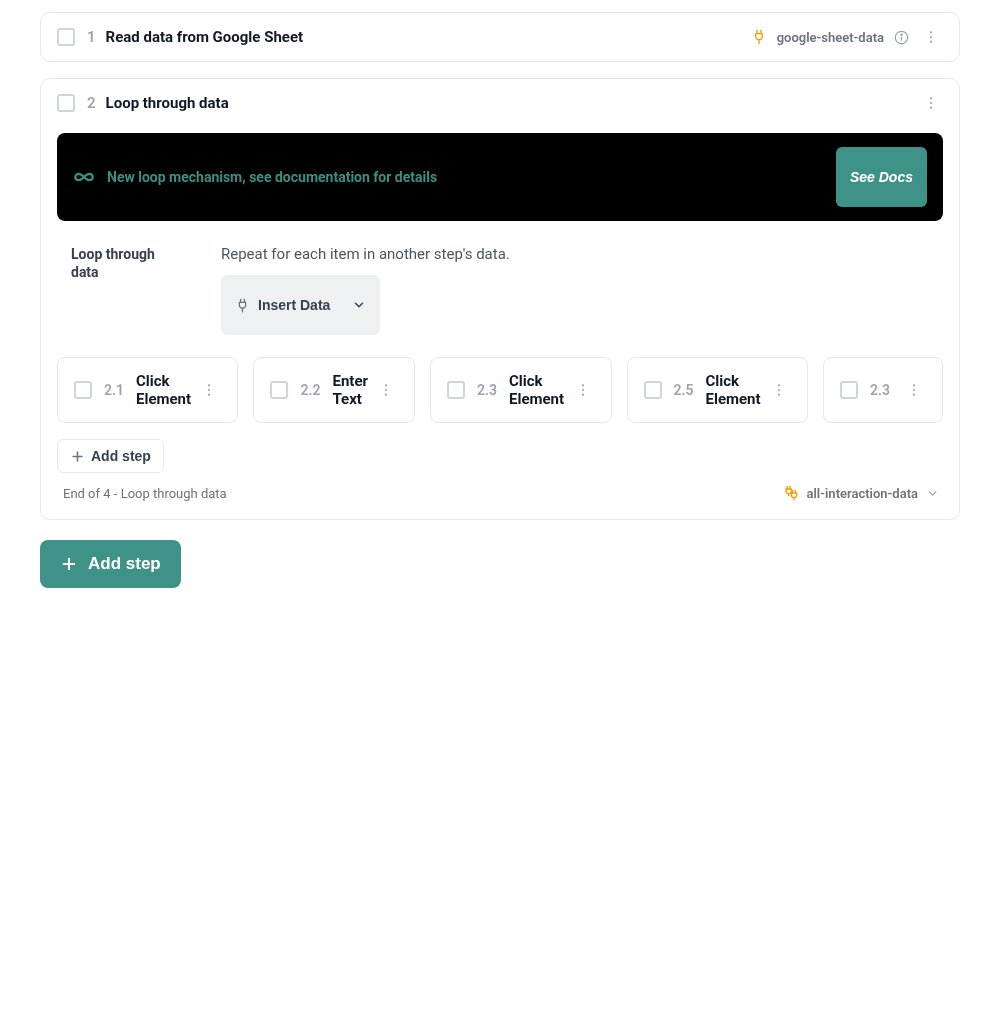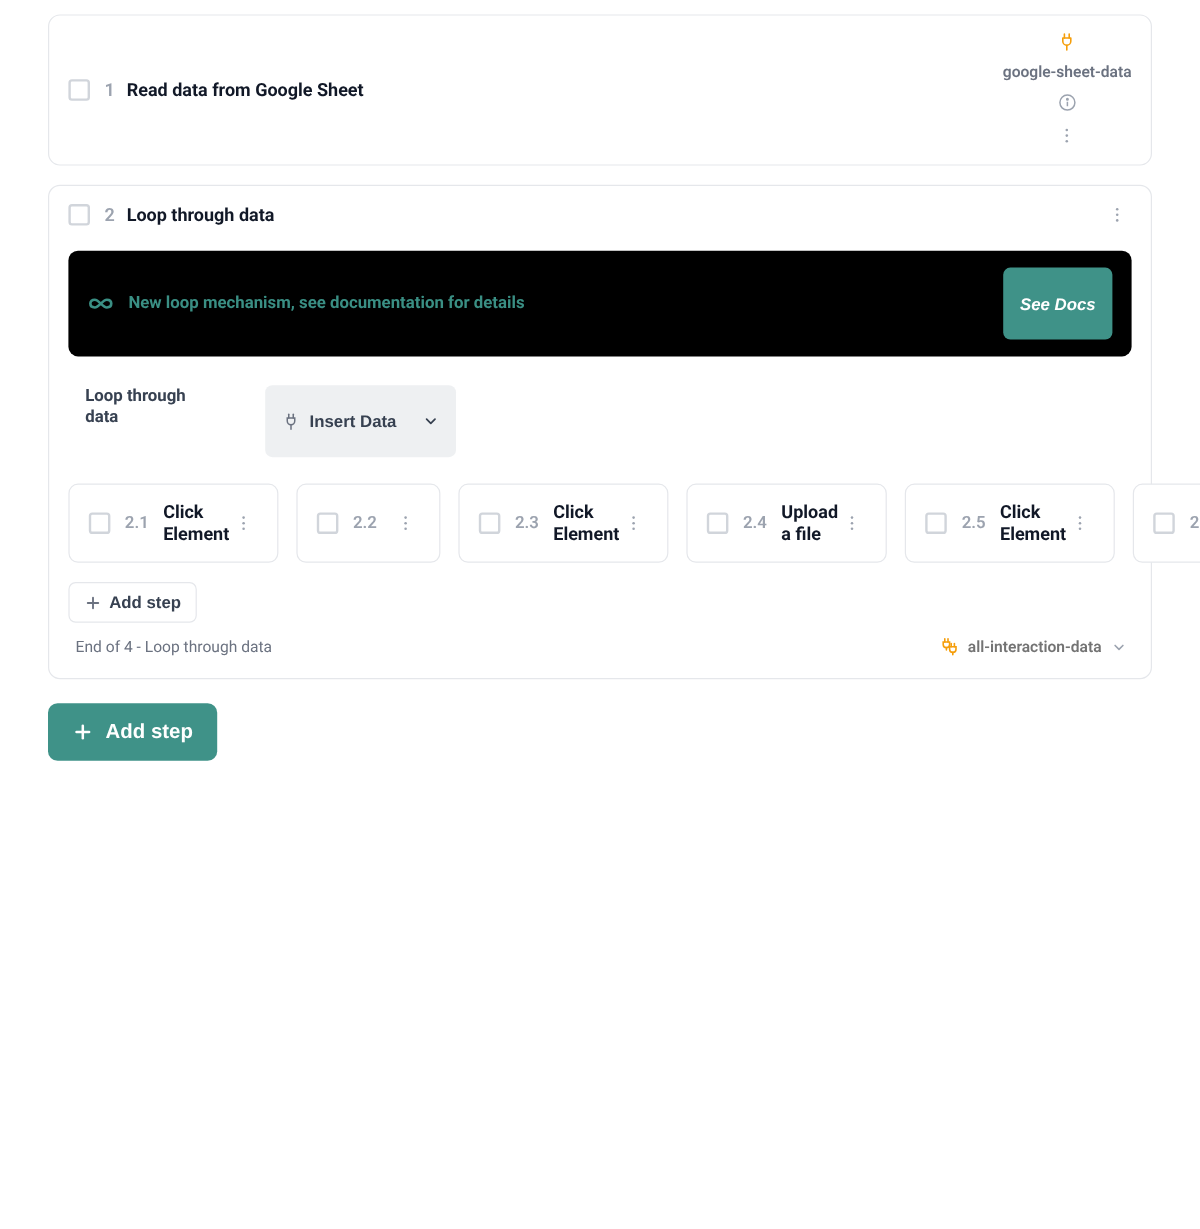--- a/index.html
+++ b/index.html
@@ -40,21 +40,20 @@
   .step-title {
     font-weight: 700;
     font-size: 15px;
     color: #111827;
     flex: 1;
   }
   .right-group {
     display: flex;
     align-items: center;
     gap: 10px;
-    flex-direction: column;
   }
   .plug-icon { color: #f59e0b; display: inline-flex; }
   .data-tag {
     color: #6b7280;
     font-weight: 600;
     font-size: 13px;
   }
   .info-icon { color: #9ca3af; display: inline-flex; }
   .kebab {
     color: #9ca3af;
@@ -246,20 +245,21 @@
             <path d="M6.5 8.5C4 8.5 2.5 10 2.5 12s1.5 3.5 4 3.5c2 0 3.5-1.5 5.5-3.5 2-2 3.5-3.5 5.5-3.5 2.5 0 4 1.5 4 3.5s-1.5 3.5-4 3.5c-2 0-3.5-1.5-5.5-3.5-2-2-3.5-3.5-5.5-3.5z"></path>
           </svg>
       </span>
       <span class="banner-text">New loop mechanism, see documentation for details</span>
       <button class="see-docs-btn">See Docs</button>
     </div>
 
     <div class="loop-config">
       <div class="config-label">Loop through data</div>
       <div class="config-right">
+        <div class="config-desc">Repeat for each item in another step's data.</div>
         <button class="insert-data-btn">
           <span class="plug-small">
             <svg width="15" height="15" viewBox="0 0 24 24" fill="none" stroke="currentColor" stroke-width="2" stroke-linecap="round">
                 <path d="M9 2v5"></path>
                 <path d="M15 2v5"></path>
                 <path d="M7 7h10v4a5 5 0 0 1-5 5 5 5 0 0 1-5-5V7z"></path>
                 <path d="M12 16v6"></path>
               </svg>
           </span>
           <span>Insert Data</span>
@@ -281,44 +281,33 @@
           <svg width="16" height="16" viewBox="0 0 24 24" fill="currentColor">
               <circle cx="12" cy="5" r="1.6"></circle>
               <circle cx="12" cy="12" r="1.6"></circle>
               <circle cx="12" cy="19" r="1.6"></circle>
             </svg>
         </span>
       </div>
       <div class="substep">
         <span class="checkbox"></span>
         <span class="step-num">2.2</span>
+        <span class="step-title">Enter Text</span>
         <span class="kebab">
           <svg width="16" height="16" viewBox="0 0 24 24" fill="currentColor">
               <circle cx="12" cy="5" r="1.6"></circle>
               <circle cx="12" cy="12" r="1.6"></circle>
               <circle cx="12" cy="19" r="1.6"></circle>
             </svg>
         </span>
       </div>
       <div class="substep">
         <span class="checkbox"></span>
         <span class="step-num">2.3</span>
         <span class="step-title">Click Element</span>
-        <span class="kebab">
-          <svg width="16" height="16" viewBox="0 0 24 24" fill="currentColor">
-              <circle cx="12" cy="5" r="1.6"></circle>
-              <circle cx="12" cy="12" r="1.6"></circle>
-              <circle cx="12" cy="19" r="1.6"></circle>
-            </svg>
-        </span>
-      </div>
-      <div class="substep">
-        <span class="checkbox"></span>
-        <span class="step-num">2.4</span>
-        <span class="step-title">Upload a file</span>
         <span class="kebab">
           <svg width="16" height="16" viewBox="0 0 24 24" fill="currentColor">
               <circle cx="12" cy="5" r="1.6"></circle>
               <circle cx="12" cy="12" r="1.6"></circle>
               <circle cx="12" cy="19" r="1.6"></circle>
             </svg>
         </span>
       </div>
       <div class="substep">
         <span class="checkbox"></span>

